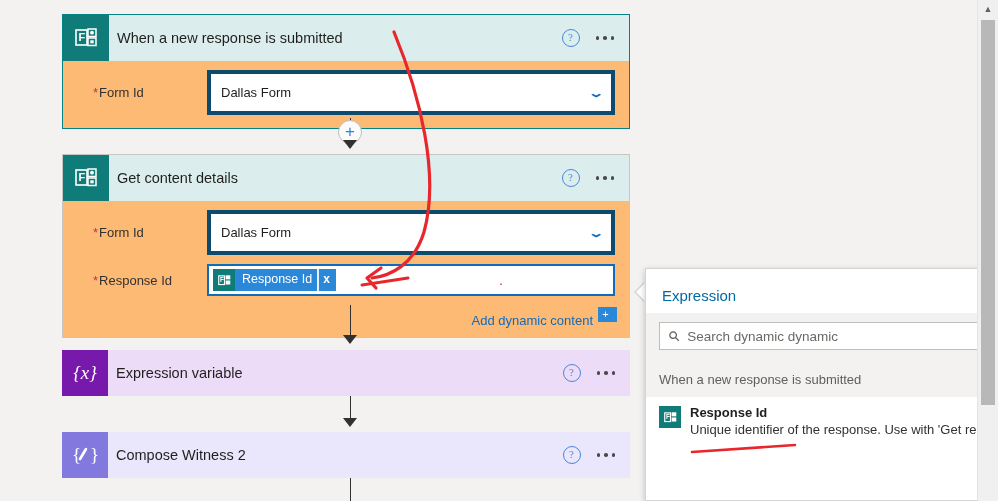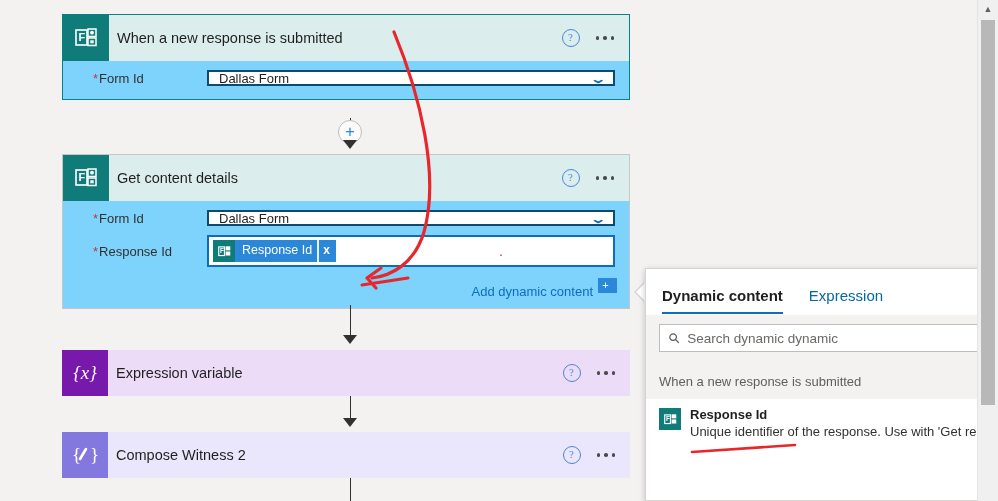--- a/index.html
+++ b/index.html
@@ -91,41 +91,41 @@
     gap: 4px;
   }
   .ellipsis i {
     width: 3.5px; height: 3.5px;
     border-radius: 50%;
     background: #4a4a4a;
     display: block;
   }
 
   
-  .card-body { background: #7dd3fc; padding: 0 14px; }
+  .card-body { background: #fdba74; padding: 0 14px; }
   .field-row {
     display: flex;
     align-items: center;
     padding: 9px 0 0 0;
   }
   .field-label {
     width: 130px;
     flex: 0 0 130px;
     font-size: 13px;
     color: #323130;
     padding-left: 16px;
     box-sizing: border-box;
     white-space: nowrap;
   }
   .req { color: #c4314b; margin-right: 1px; }
 
   .field-control {
     flex: 1 1 auto;
-    height: 16px;
-    border: 2px solid #0c4a6e;
+    height: 45px;
+    border: 4px solid #0c4a6e;
     background: #fff;
     display: flex;
     align-items: center;
     padding: 0 8px 0 10px;
     box-sizing: border-box;
     font-size: 13px;
     color: #201f1e;
     position: relative;
   }
   .field-control.focused {
@@ -493,21 +493,20 @@
       </div>
     </div>
   </div>
 
   <div class="connector" style="top:478px; height:23px;"></div>
 </div>
 
 <div id="dc-caret"></div>
 <div id="dc-panel">
   <div class="dc-tabs">
-    <div class="dc-tab active">Dynamic content</div>
     <div class="dc-tab">Expression</div>
   </div>
   <div class="dc-search-wrap">
     <div class="dc-search">
       <span class="search-icon">⚲</span>
       <span class="dc-search-text">Search dynamic dynamic</span>
     </div>
   </div>
   <div class="dc-group">When a new response is submitted</div>
   <div class="dc-item">

